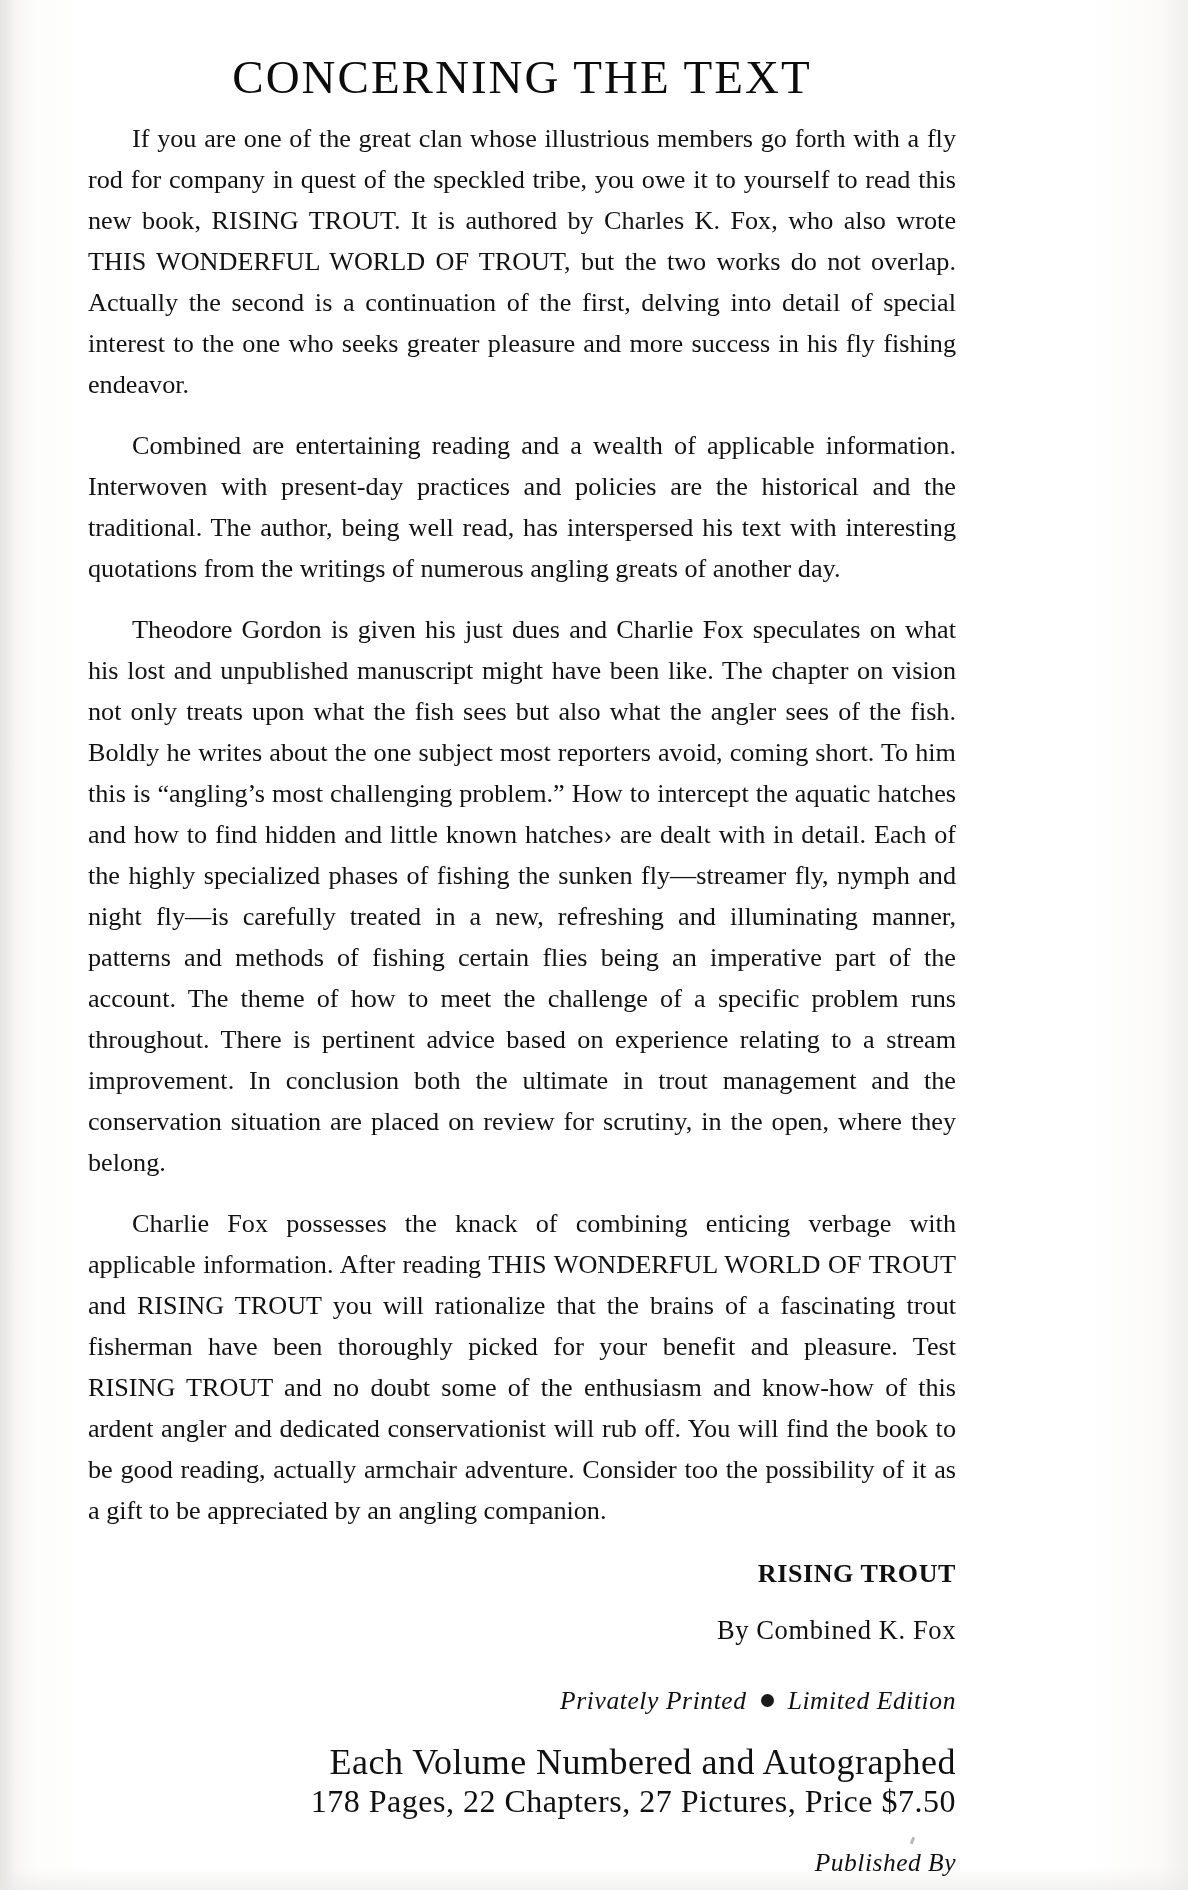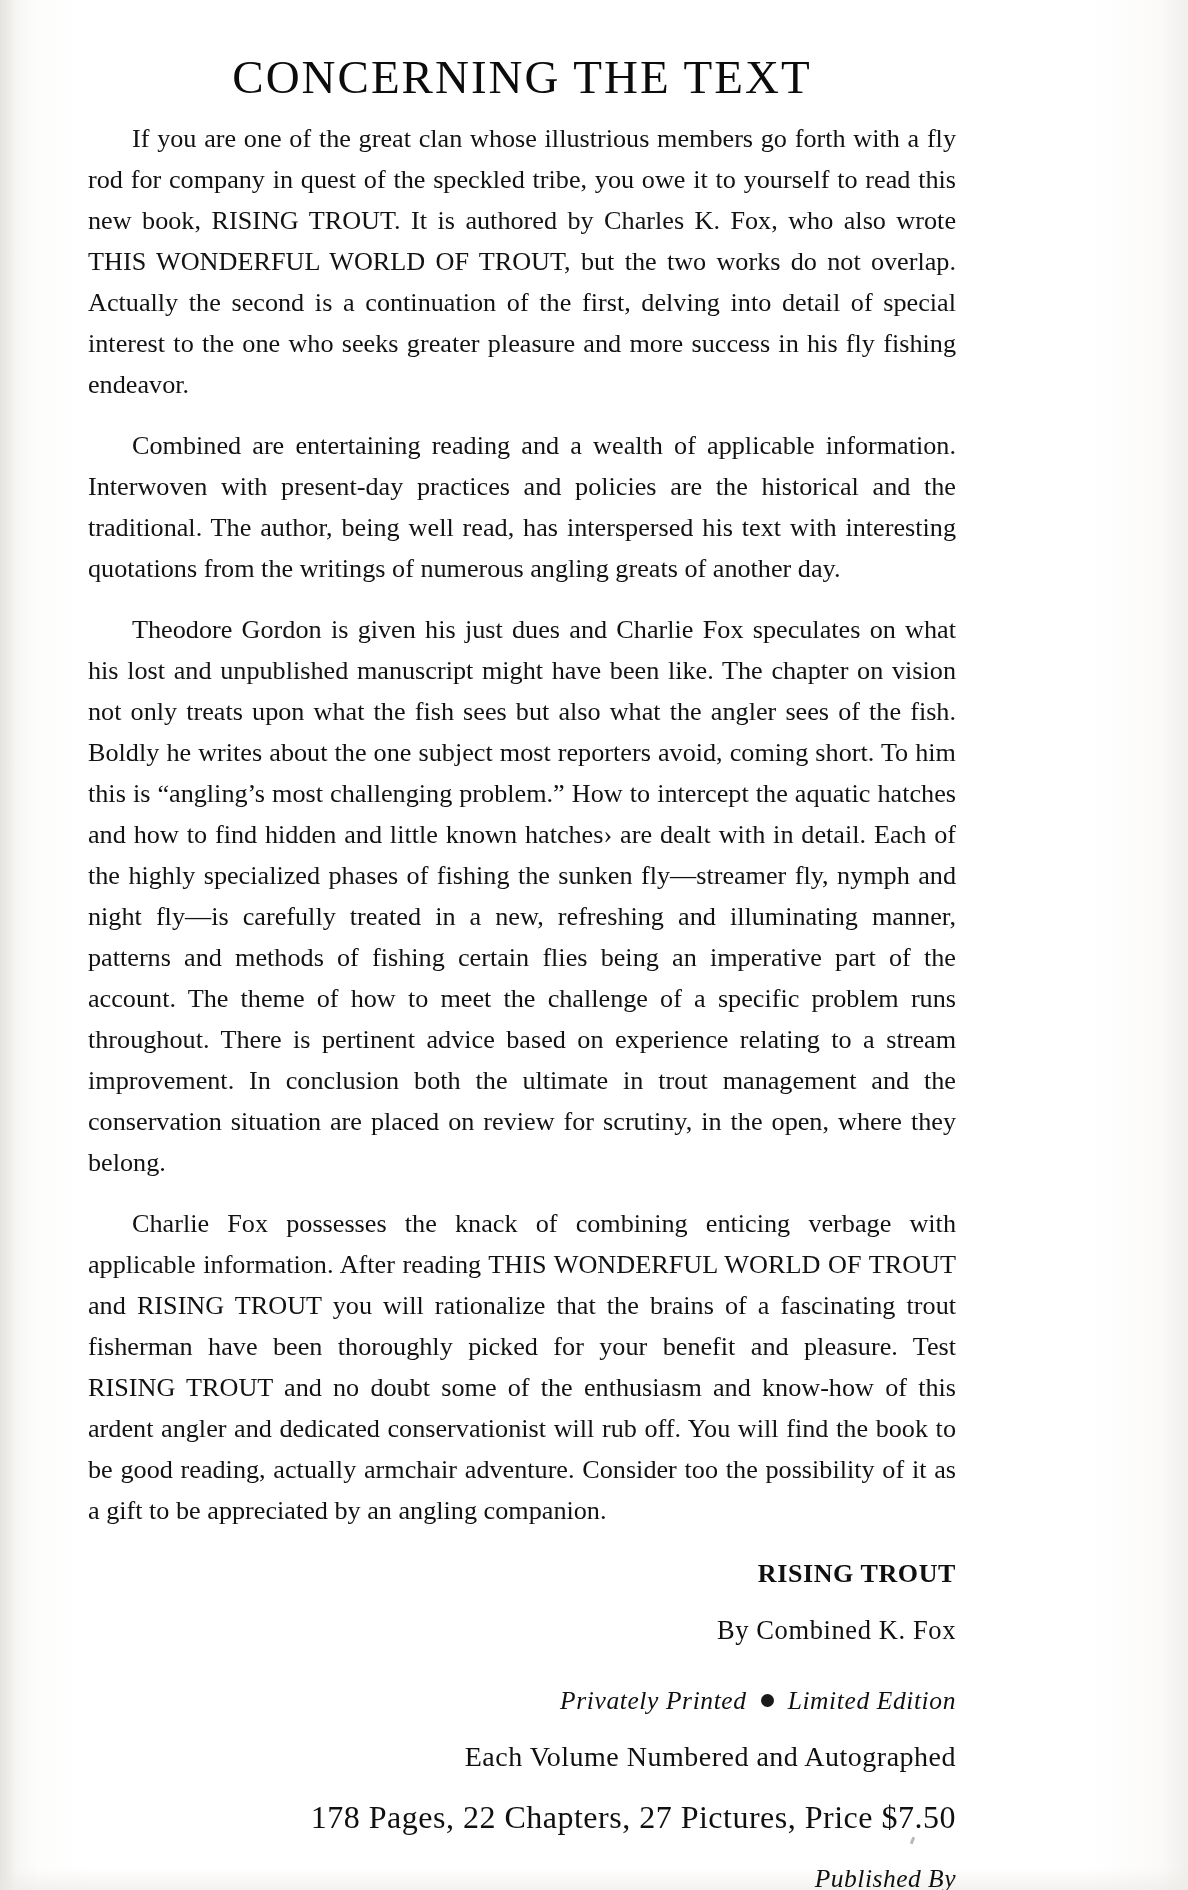--- a/index.html
+++ b/index.html
@@ -87,23 +87,22 @@
   .colophon .edition .dot {
     display: inline-block;
     width: 13px;
     height: 13px;
     border-radius: 50%;
     background: #1a1a1a;
     vertical-align: 0.08em;
     margin: 0 14px;
   }
   .colophon .numbered {
-    font-size: 28px;
+    font-size: 36px;
     letter-spacing: 0.5px;
-    margin-bottom: 26px;
   }
   .colophon .specs {
     font-size: 32px;
     letter-spacing: 0.5px;
     margin-bottom: 28px;
   }
   .colophon .pubby {
     font-size: 25.5px;
     font-style: italic;
     letter-spacing: 0.5px;

